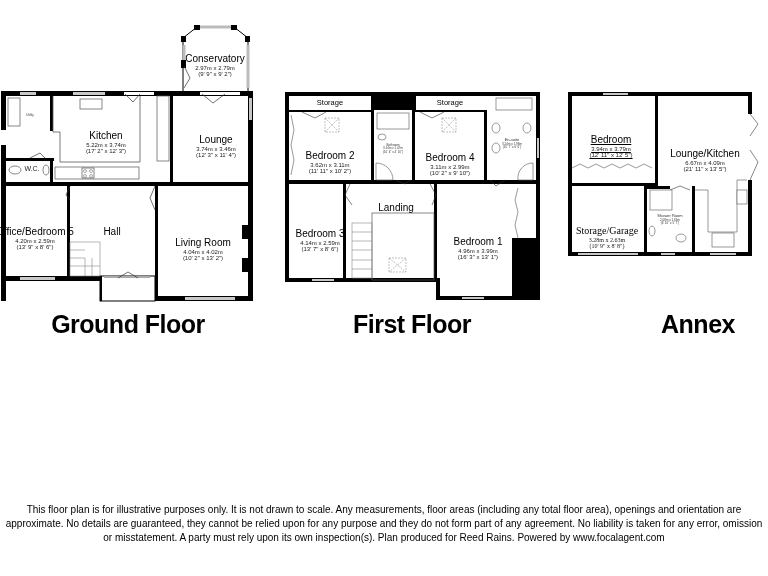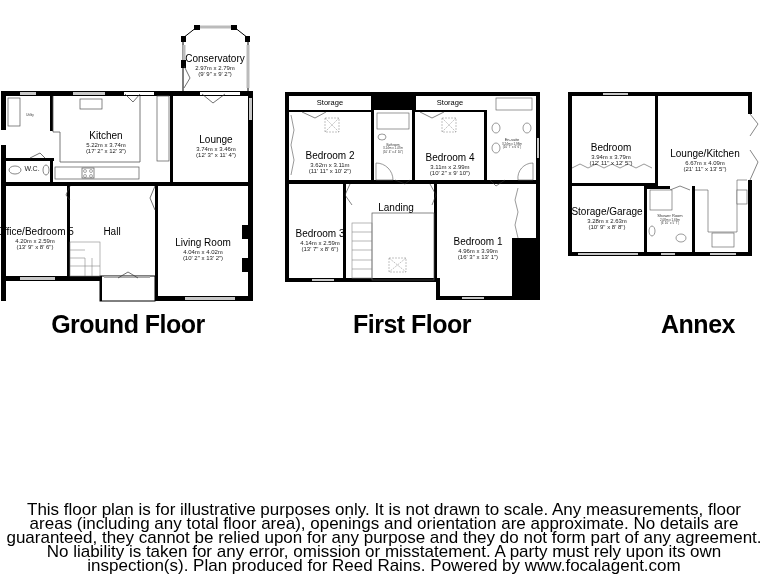--- a/index.html
+++ b/index.html
@@ -3,21 +3,21 @@
 <meta charset="utf-8">
 <style>
   html, body { margin:0; padding:0; background:#ffffff; }
   body { width:768px; height:576px; position:relative; overflow:hidden; font-family:"Liberation Sans", sans-serif; color:#000; }
   svg.plan { position:absolute; left:0; top:0; width:768px; height:576px; }
   .lbl { position:absolute; text-align:center; line-height:1.15; white-space:nowrap; transform:translateX(-50%); }
   .rn { font-size:10px; display:block; }
   .rm { font-size:6px; display:block; color:#222; }
   .rs { font-size:3px; display:block; color:#333; }
   .floor-title { position:absolute; font-weight:bold; font-size:25px; letter-spacing:-0.5px; transform:translateX(-50%); white-space:nowrap; font-family:"Liberation Sans", sans-serif; }
-  .disclaimer { position:absolute; left:4px; width:760px; top:503px; font-size:17px; line-height:14px; text-align:center; color:#000; }
+  .disclaimer { position:absolute; left:4px; width:760px; top:503px; font-size:10px; line-height:14px; text-align:center; color:#000; }
 </style>
 </head>
 <body>
 
 <svg class="plan" viewBox="0 0 768 576" xmlns="http://www.w3.org/2000/svg">
   <defs>
     <g id="win-h">
         <rect x="0" y="-1.5" width="1" height="3" fill="#c8c8c8"></rect>
       </g>
   </defs>
@@ -279,31 +279,31 @@
   <span class="rn">Bedroom 3</span>
   <span class="rm">4.14m x 2.59m</span>
   <span class="rm">(13' 7" x 8' 6")</span>
 </div>
 <div class="lbl" style="left:478px;top:236px;">
   <span class="rn">Bedroom 1</span>
   <span class="rm">4.96m x 3.99m</span>
   <span class="rm">(16' 3" x 13' 1")</span>
 </div>
 
-<div class="lbl" style="left:611px;top:142px;">
+<div class="lbl" style="left:611px;top:134px;text-decoration:underline;">
   <span class="rn">Bedroom</span>
   <span class="rm">3.94m x 3.79m</span>
   <span class="rm">(12' 11" x 12' 5")</span>
 </div>
 <div class="lbl" style="left:705px;top:148px;">
   <span class="rn">Lounge/Kitchen</span>
   <span class="rm">6.67m x 4.09m</span>
   <span class="rm">(21' 11" x 13' 5")</span>
 </div>
-<div class="lbl" style="left:607px;top:206px;">
+<div class="lbl" style="left:607px;top:225px;font-family:Liberation Serif, serif;">
   <span class="rn">Storage/Garage</span>
   <span class="rm">3.28m x 2.63m</span>
   <span class="rm">(10' 9" x 8' 8")</span>
 </div>
 <div class="lbl" style="left:670px;top:214px;">
   <span class="rs" style="font-size:4px">Shower Room</span>
   <span class="rs">2.08m x 1.69m</span>
   <span class="rs">(6' 10" x 5' 7")</span>
 </div>
 

